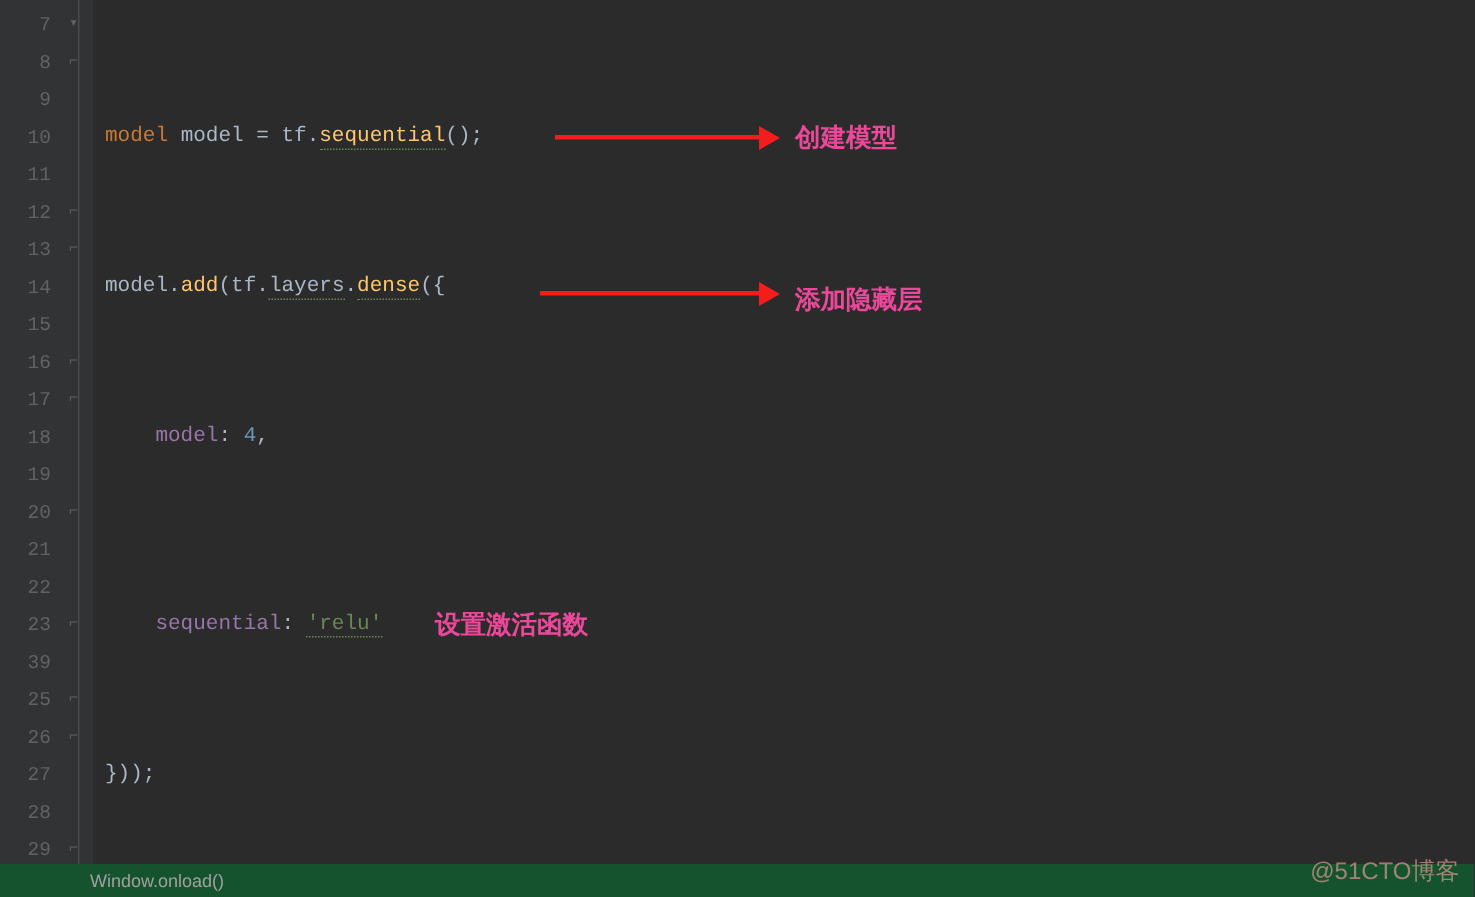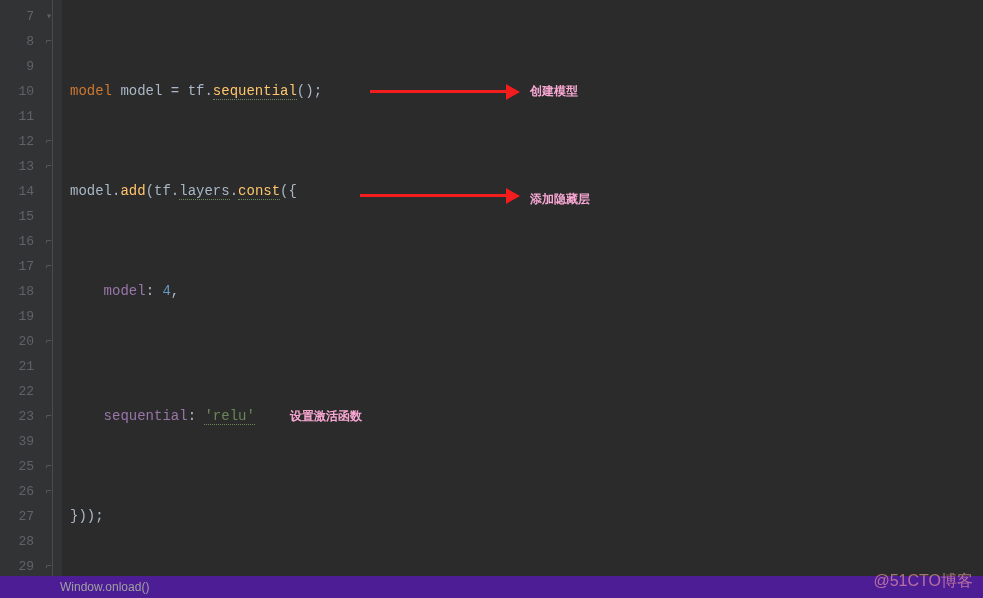--- a/index.html
+++ b/index.html
@@ -55,23 +55,23 @@
 .kw { color: #cc7832; }
 .str { color: #6a8759; }
 .num { color: #6897bb; }
 .fn { color: #ffc66d; }
 .fld { color: #9876aa; }
 .id { color: #a9b7c6; text-align: center; }
 .dot-underline { border-bottom: 1px dotted #6a8759; }
 
 .ann {
   position: absolute;
-  color: #f9a8d4;
+  color: #ec4899;
   font-family: "Microsoft YaHei", sans-serif;
-  font-size: 12px;
+  font-size: 17px;
   font-weight: 600;
   white-space: nowrap;
   pointer-events: none;
 }
 .arrow {
   position: absolute;
   height: 8px;
   pointer-events: none;
 }
 .arrow::before {
@@ -90,21 +90,21 @@
   top: -3px;
   border-left: 14px solid #f41d1d;
   border-top: 8px solid transparent;
   border-bottom: 8px solid transparent;
 }
 
 .status {
   position: absolute;
   left: 0; right: 0; bottom: 0;
   height: 22px;
-  background: #4c1d95;
+  background: #14532d;
   color: #a0a0a0;
   font-size: 12px;
   line-height: 22px;
   padding-left: 60px;
   font-family: "Segoe UI", sans-serif;
 }
 .watermark {
   position: absolute;
   right: 10px;
   bottom: 6px;
@@ -157,21 +157,21 @@
       <div class="fold-mark" style="top: 479px;">⌐</div>
       <div class="fold-mark" style="top: 554px;">⌐</div>
     </div>
   <div class="code">
 
     <div class="line"><span class="kw">model</span><span> model = tf.</span><span class="fn dot-underline">sequential</span><span>();</span>
       <div class="arrow" style="left:300px;width:150px;top:8px"></div>
       <span class="ann" style="left:460px;top:0">创建模型</span>
     </div>
 
-    <div class="line"><span>model.</span><span class="fn">add</span><span>(tf.</span><span class="id dot-underline">layers</span><span>.</span><span class="fn dot-underline">const</span><span>({</span>
+    <div class="line"><span>model.</span><span class="fn">add</span><span>(tf.</span><span class="id dot-underline">layers</span><span>.</span><span class="fn dot-underline">dense</span><span>({</span>
       <div class="arrow" style="left:290px;width:160px;top:12px"></div>
       <span class="ann" style="left:460px;top:8px">添加隐藏层</span>
     </div>
 
     <div class="line">    <span class="fld">model</span><span>: </span><span class="num">4</span><span>,</span>
     </div>
 
 
     <div class="line">    <span class="fld">sequential</span><span>: </span><span class="str dot-underline">'relu'</span>
       <span class="ann" style="left:220px;top:0">设置激活函数</span>

